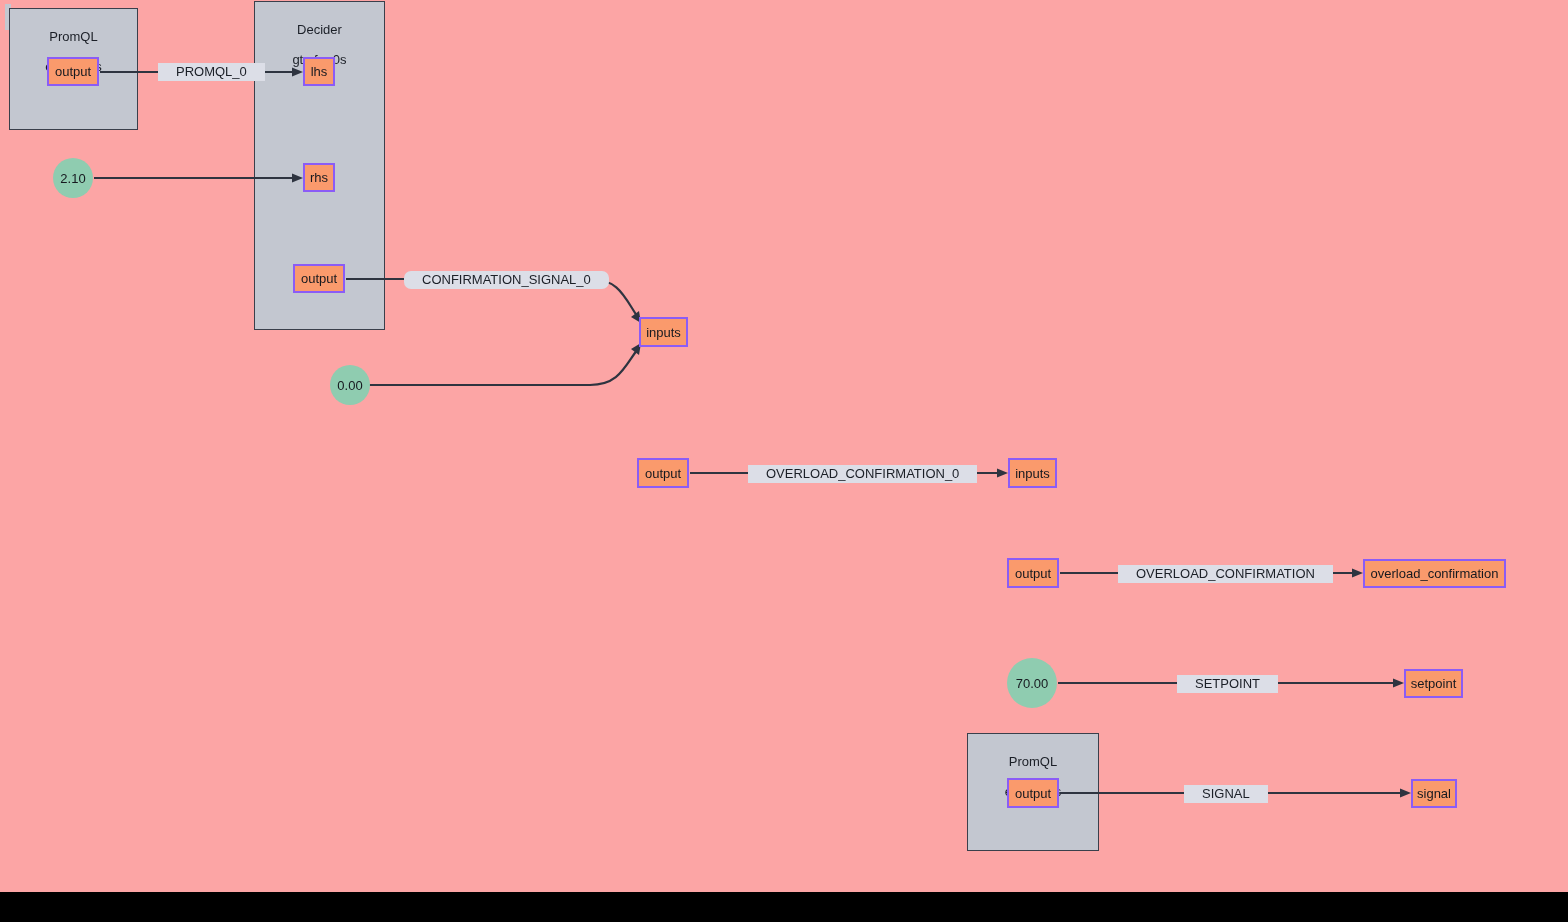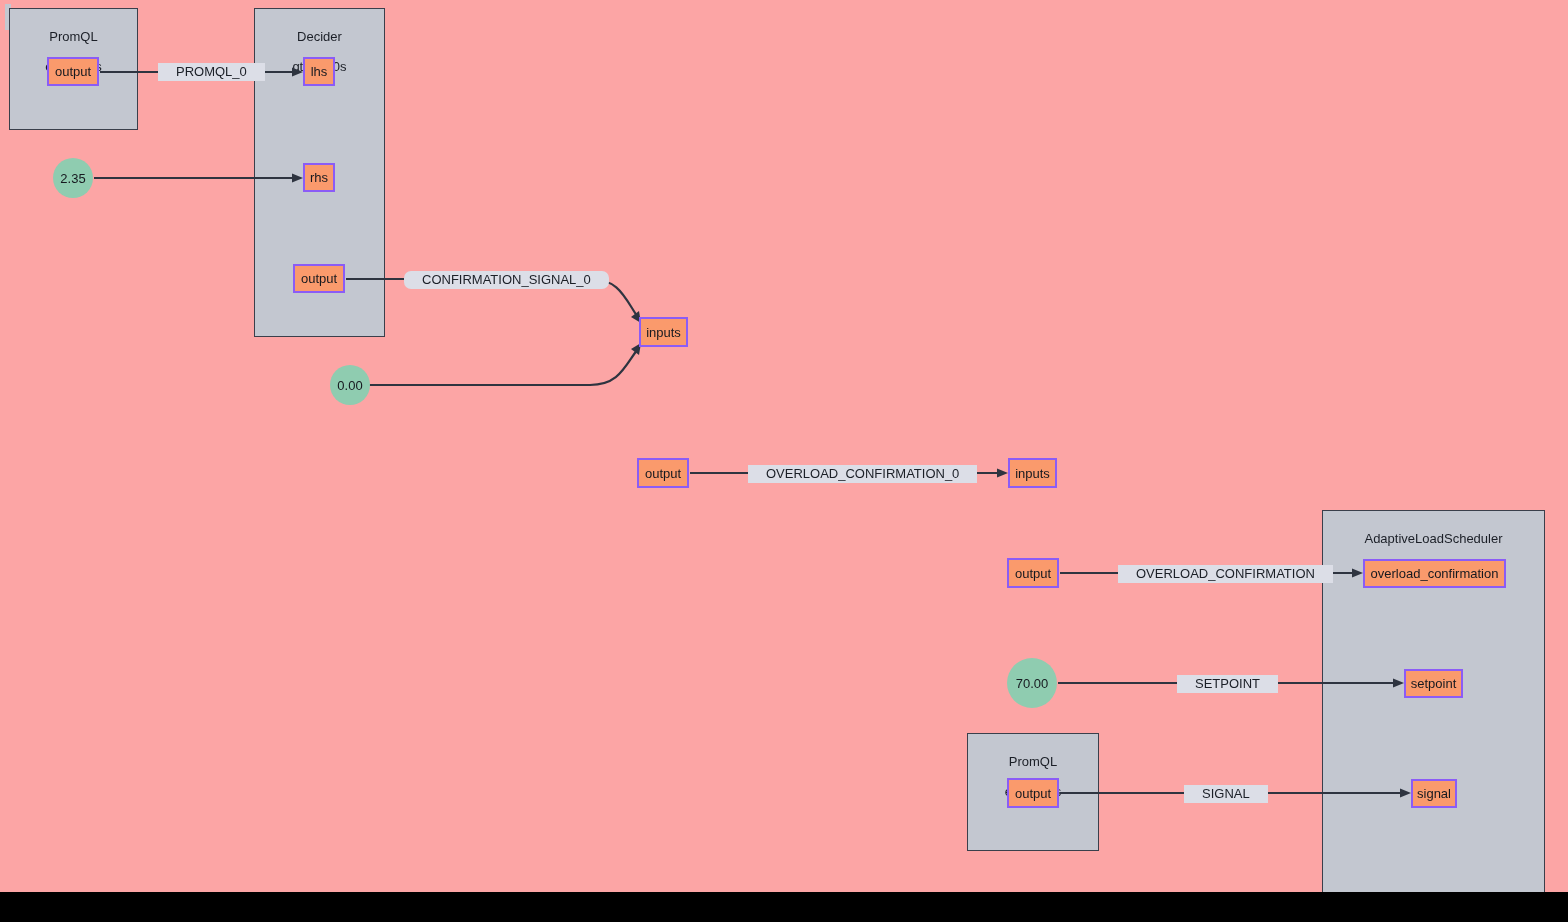--- a/index.html
+++ b/index.html
@@ -107,42 +107,36 @@
 
   <div id="corner-fragment"></div>
 
   <div class="container" style="left:9px; top:8px; width:129px; height:122px;">
     <div class="container-title">
       <span>PromQL</span><br>
       <span>every 10s</span>
     </div>
   </div>
 
-  <div class="container" style="left:254px; top:8px; width:131px; height:329px;">
+  <div class="container" style="left:254px; top:1px; width:131px; height:329px;">
     <div class="container-title">
       <span>Decider</span><br>
       <span>gte for 0s</span>
     </div>
   </div>
 
 
 
   <div class="container" style="left:967px; top:733px; width:132px; height:118px;">
     <div class="container-title">
       <span>PromQL</span><br>
       <span>every 10s</span>
     </div>
   </div>
 
-  <div class="container" style="left:1322px; top:510px; width:223px; height:396px;">
-    <div class="container-title">
-      <span>AdaptiveLoadScheduler</span><br>
-      <span>1 selectors</span>
-    </div>
-  </div>
 
   <svg id="edges" viewBox="0 0 1568 922">
 
     <path class="edge-path" d="M 100,72 L 295,72"></path>
     <polygon class="arrow-head" points="303,72 292,67.5 292,76.5"></polygon>
 
     <path class="edge-path" d="M 94,178 L 295,178"></path>
     <polygon class="arrow-head" points="303,178 292,173.5 292,182.5"></polygon>
 
     <path class="edge-path" d="M 346,279 L 590,279 C 618,279 624,296 637,316"></path>
@@ -181,21 +175,21 @@
   <div class="port" style="left:1007px; top:558px; width:52px; height:30px;">output</div>
 
   <div class="port" style="left:1363px; top:559px; width:143px; height:29px;">overload_confirmation</div>
 
   <div class="port" style="left:1404px; top:669px; width:59px; height:29px;">setpoint</div>
 
   <div class="port" style="left:1411px; top:779px; width:46px; height:29px;">signal</div>
 
   <div class="port" style="left:1007px; top:778px; width:52px; height:30px;">output</div>
 
-  <div class="const-circle" style="left:53px; top:158px; width:40px; height:40px;">2.35</div>
+  <div class="const-circle" style="left:53px; top:158px; width:40px; height:40px;">2.10</div>
 
   <div class="const-circle" style="left:294px; top:365px; width:40px; height:40px;margin-left:36px;">0.00</div>
 
   <div class="const-circle" style="left:1007px; top:658px; width:50px; height:50px;">70.00</div>
 
   <div class="edge-label" style="left:158px; top:63px;">PROMQL_0</div>
 
   <div class="edge-label" style="left:404px; top:271px;border-radius:7px;">CONFIRMATION_SIGNAL_0</div>
 
   <div class="edge-label" style="left:748px; top:465px;">OVERLOAD_CONFIRMATION_0</div>

